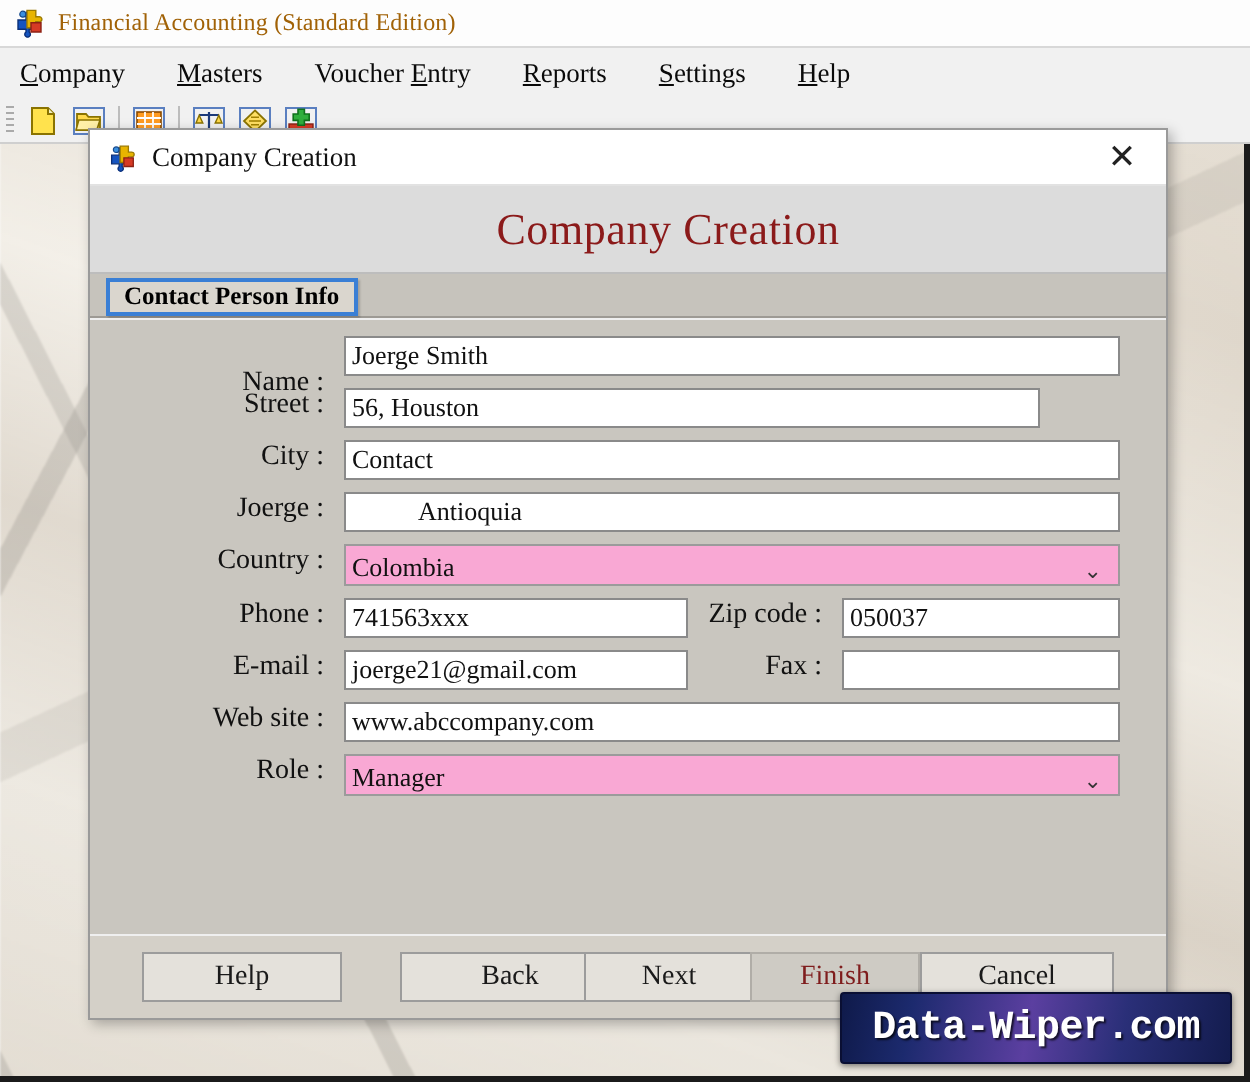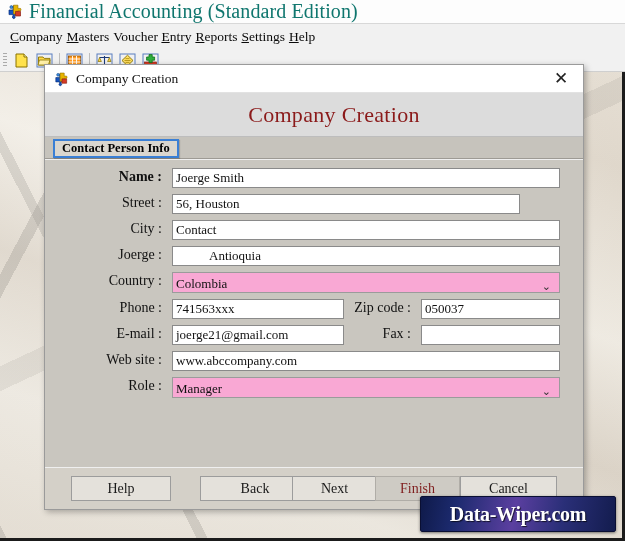--- a/index.html
+++ b/index.html
@@ -35,27 +35,27 @@
     border-right: 3px solid #1b1b1b;
   }
   #titlebar {
     position: absolute; left: 0; top: 0; width: 625px; height: 24px;
     background: #fdfdfd;
     border-bottom: 1px solid #d8d8d8;
     display: flex; align-items: center; padding-left: 6px;
   }
   #app-icon { width: 17px; height: 17px; position: relative; flex: 0 0 auto; margin-right: 6px; }
   #app-title {
-    font-size: 20px; color: #0f766e; white-space: nowrap;
+    font-size: 12px; color: #a16207; white-space: nowrap;
     letter-spacing: 0.1px;
   }
   #menubar {
     position: absolute; left: 0; top: 24px; width: 625px; height: 25px;
     background: #f1f1f1;
-    display: flex; align-items: center; padding-left: 10px; gap: 4px;
+    display: flex; align-items: center; padding-left: 10px; gap: 26px;
   }
   .menu-item {
     font-size: 13.5px; color: #0a0a0a; cursor: default; white-space: nowrap;
   }
   .menu-item .acc { text-decoration: underline; }
   #toolbar {
     position: absolute; left: 0; top: 49px; width: 625px; height: 23px;
     background: #f1f1f1;
     border-bottom: 1px solid #cfcfcf;
     display: flex; align-items: center; padding-left: 3px; gap: 2px;
@@ -159,21 +159,21 @@
   #watermark {
     position: absolute; right: 6px; bottom: 6px;
     width: 196px; height: 36px;
     background: linear-gradient(100deg, #0f1a4a 0%, #1c2a6e 18%, #5b3fa0 48%, #2a2f78 72%, #131c4e 100%);
     border: 1px solid #0a0f33;
     border-radius: 2px;
     display: flex; align-items: center; justify-content: center;
     box-shadow: 0 1px 3px rgba(0,0,0,0.5);
   }
   #watermark-text {
-    font-family: Liberation Serif, serif;
+    font-family: Liberation Mono, monospace;
     font-size: 20px; font-weight: bold; color: #ffffff;
     letter-spacing: -0.3px;
     text-shadow: 1px 1px 1px rgba(0,0,0,0.7);
   }
 </style>
 </head>
 <body>
 
 <div id="desktop"></div>
 <div id="desktop-veil"></div>
@@ -271,21 +271,21 @@
       <span id="dlg-heading">Company Creation</span>
     </div>
 
     <div id="tab-strip">
       <span id="tab-contact">Contact Person Info</span>
     </div>
 
     <div id="form-panel">
 
     <div class="row" style="top: 6px; left: 0px; width: 100%; height: 24px;">
-          <span class="lbl" style="position: absolute; width: 140px; top: 3px; left: -23px; font-weight: bold;">Name :</span>
+          <span class="lbl" style="position: absolute; width: 140px; top: 18px; left: -23px;">Name :</span>
           <div class="inp" style="position: absolute; left: 127px; width: 388px;">
             <span>Joerge Smith</span>
           </div>
         </div>
         <div class="row" style="top: 32px; left: 0px; width: 100%; height: 24px;">
           <span class="lbl" style="position: absolute; width: 140px; top: 3px; left: -23px;">Street :</span>
           <div class="inp" style="position: absolute; left: 127px; width: 348px;">
             <span>56, Houston</span>
           </div>
         </div>

